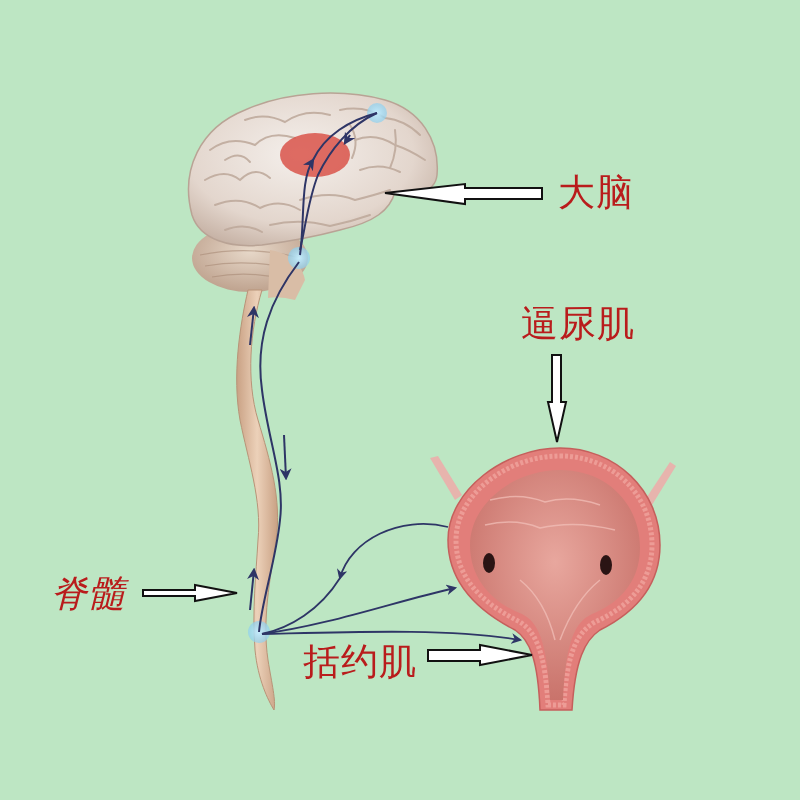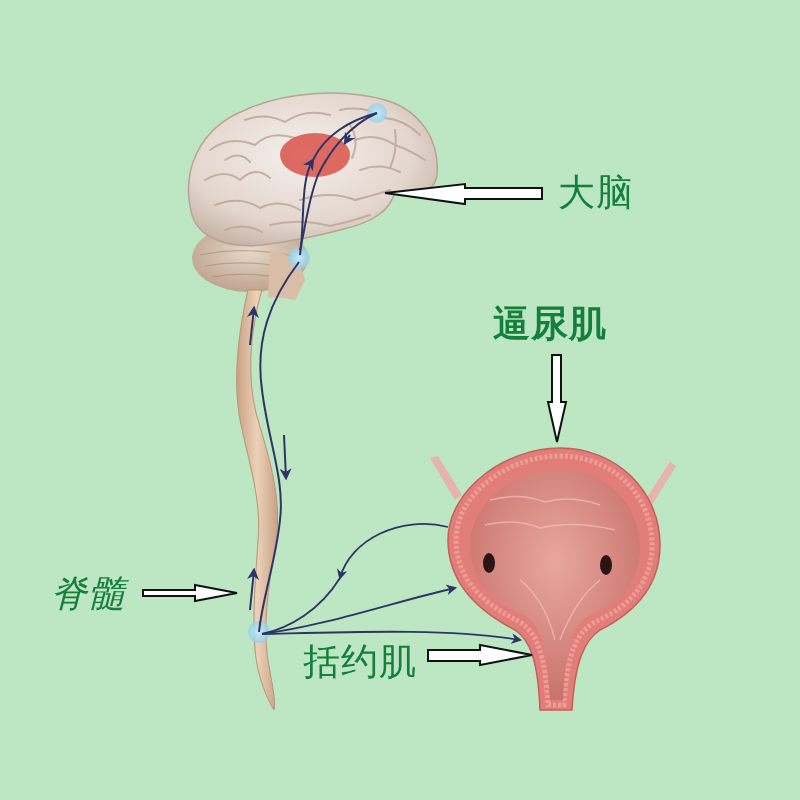--- a/index.html
+++ b/index.html
@@ -5,29 +5,29 @@
     html, body { margin: 0; padding: 0; }
     body {
       width: 800px; height: 800px; overflow: hidden;
       background: #bde6c3;
       position: relative;
       font-family: "DejaVu Sans", "Liberation Sans", sans-serif;
     }
     #canvas { position: absolute; left: 0; top: 0; width: 800px; height: 800px; }
     .label {
       position: absolute;
-      color: #15803d;
+      color: #b91c1c;
       font-size: 37px;
       line-height: 1;
       letter-spacing: 1px;
       white-space: nowrap;
       font-family: "DejaVu Sans", "Liberation Sans", sans-serif;
     }
     #lbl-brain { left: 558px; top: 174px; }
-    #lbl-detrusor { left: 493px; top: 305px; font-weight: bold; }
+    #lbl-detrusor { left: 521px; top: 305px; }
     #lbl-spinal { left: 50px; top: 575px; font-style: italic; }
     #lbl-sphincter { left: 303px; top: 643px; }
   </style>
 </head>
 <body>
 
 <svg id="canvas" viewBox="0 0 800 800" xmlns="http://www.w3.org/2000/svg">
   <defs>
     <radialGradient id="brainGrad" cx="45%" cy="40%" r="65%">
       <stop offset="0%" stop-color="#f4efeb"></stop>

